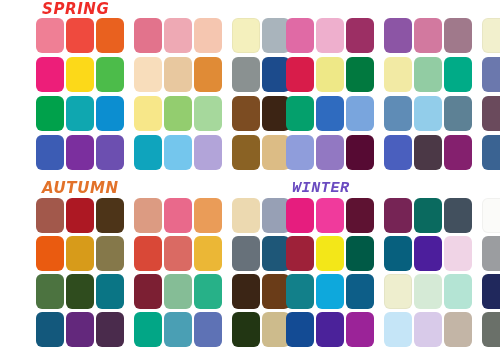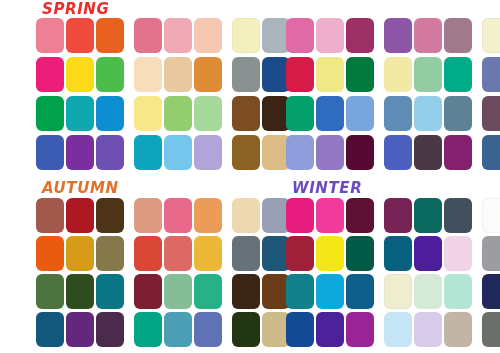--- a/index.html
+++ b/index.html
@@ -308,21 +308,21 @@
           </div>
           <div class="swatch-group group-c">
             <div class="swatch" title="#223613" style="background: rgb(34, 54, 19);"></div>
             <div class="swatch" title="#cdbb8c" style="background: rgb(205, 187, 140);"></div>
           </div>
         </div>
       </div>
   </div>
 
   <div class="season-panel panel-winter">
-    <div class="season-title" style="color: rgb(106, 75, 192);">WINTER</div>
+    <div class="season-title" style="color: rgb(106, 75, 192); font-family: Liberation Mono, monospace;">WINTER</div>
     <div class="swatch-grid">
         <div class="swatch-row">
           <div class="swatch-group group-a">
             <div class="swatch" title="#e61d7e" style="background: rgb(230, 29, 126);"></div>
             <div class="swatch" title="#f03a9c" style="background: rgb(240, 58, 156);"></div>
             <div class="swatch" title="#5e1232" style="background: rgb(94, 18, 50);"></div>
           </div>
           <div class="swatch-group group-b">
             <div class="swatch" title="#762455" style="background: rgb(118, 36, 85);"></div>
             <div class="swatch" title="#0a6a5f" style="background: rgb(10, 106, 95);"></div>

